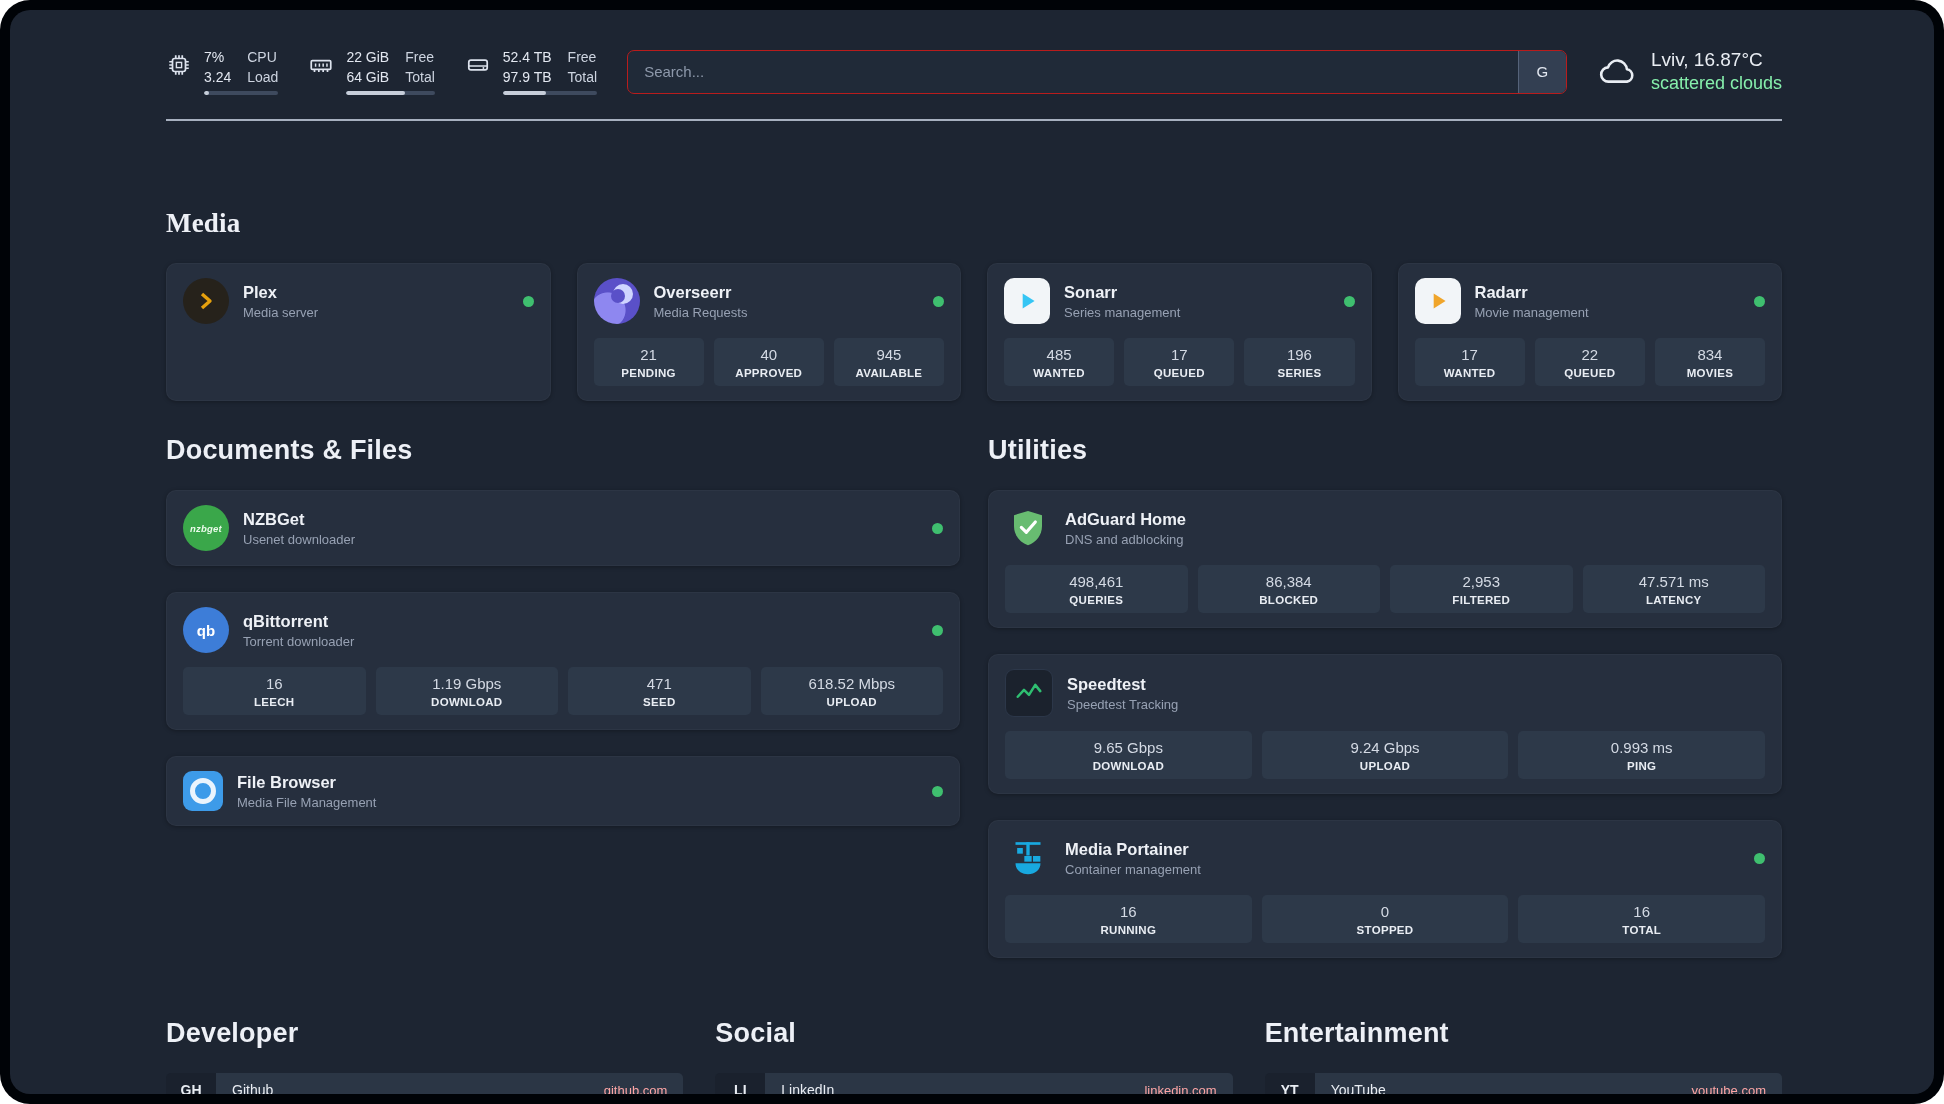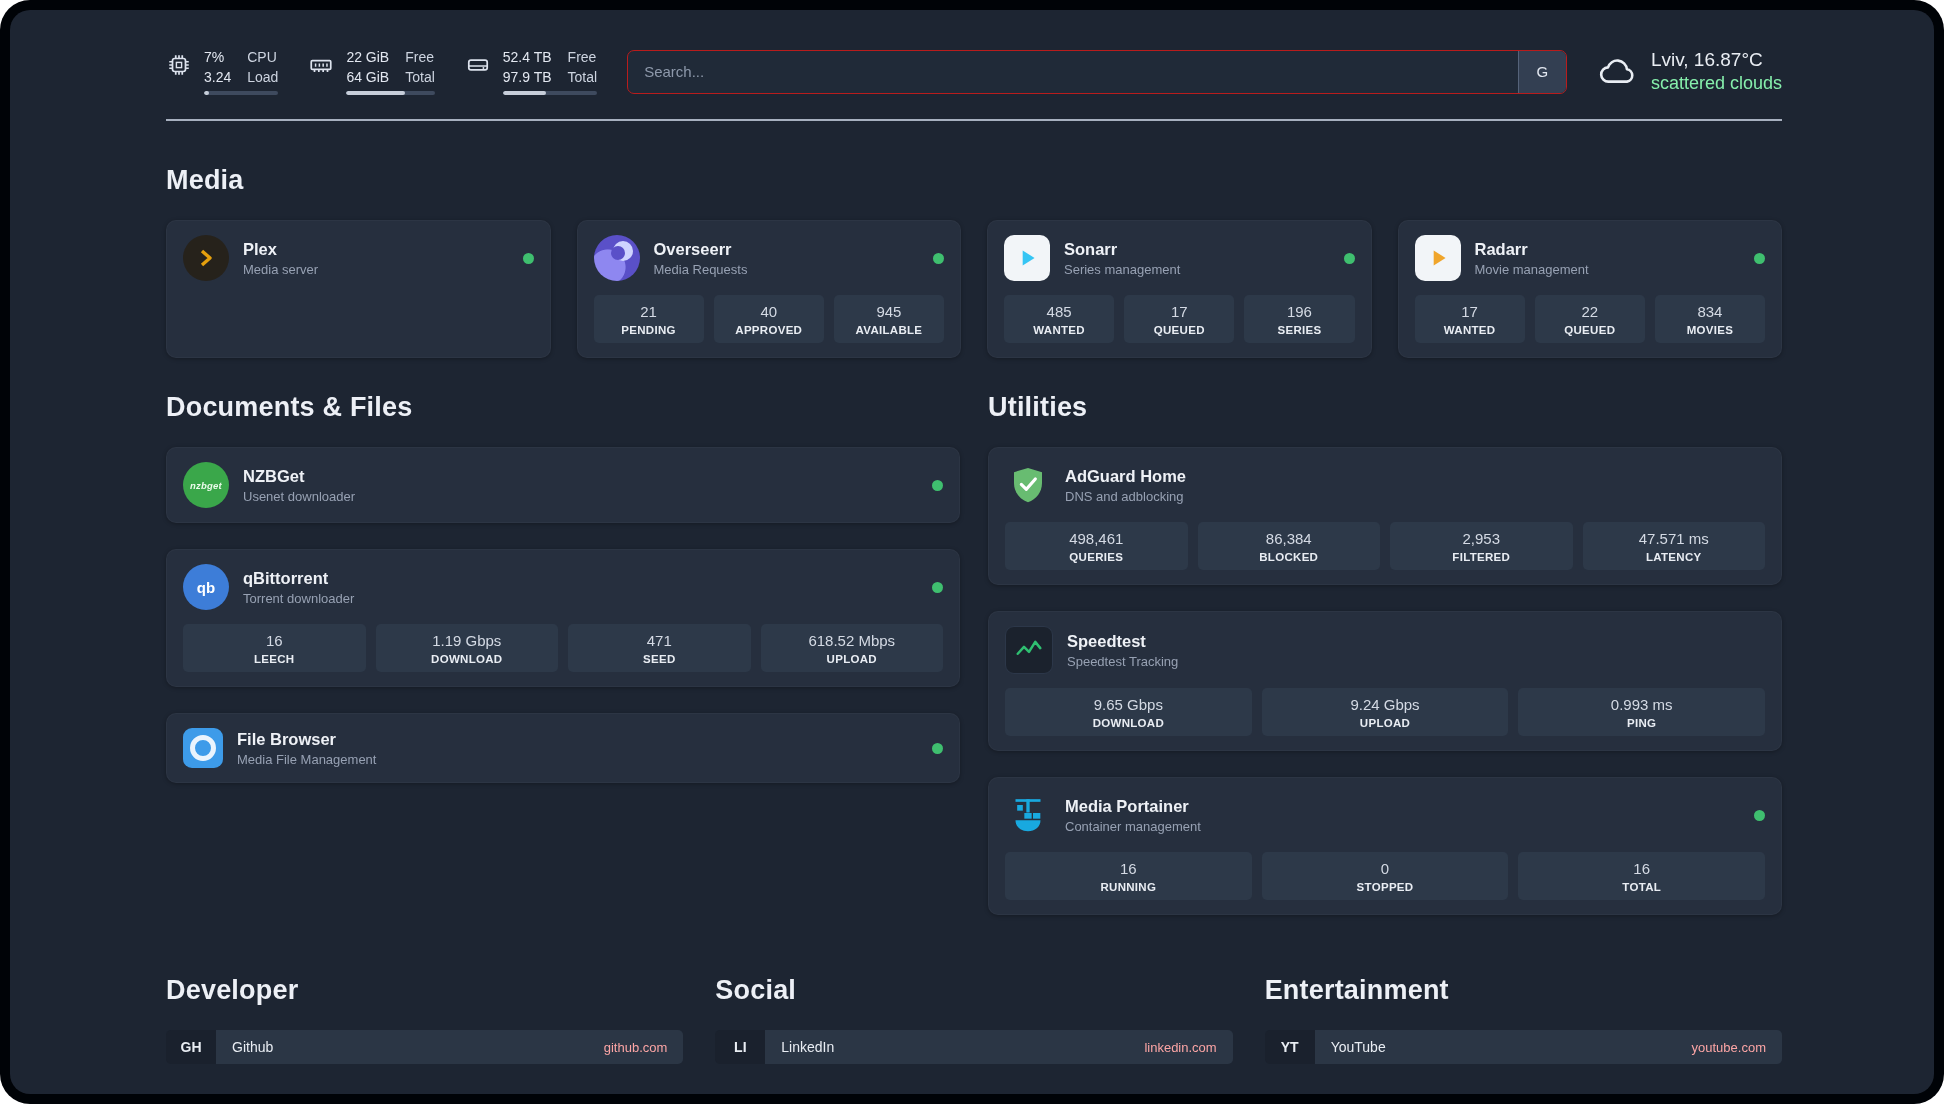--- a/index.html
+++ b/index.html
@@ -30,21 +30,21 @@
 
   .weather { display:flex; align-items:center; gap:12px; }
   .weather-text { display:flex; flex-direction:column; gap:2px; }
   .weather-loc { font-size:19px; color:#e9edf3; }
   .weather-cond { font-size:18px; color:#86efac; }
 
   .divider { margin-top:24px; border:none; border-top:2px solid var(--divider,#b7c0ce); opacity:.9; }
 
   
   h2.section-title { font-size:27px; font-weight:600; color:#edf0f6; margin:0 0 24px 0; letter-spacing:.2px; }
-  .media-section h2.section-title { margin-top:44px; }
+  .media-section h2.section-title { margin-top:87px;font-family:Liberation Serif, serif; }
   .two-col h2.section-title { margin-top:34px; }
   .links-grid h2.section-title { margin-top:60px; }
 
   
   .media-grid { display:grid; grid-template-columns:repeat(4,1fr); gap:26px; }
   .two-col { display:grid; grid-template-columns:1fr 1fr; gap:28px; align-items:start; }
   .col-stack { display:flex; flex-direction:column; gap:26px; }
 
   .card { background:var(--card,#262f3e); border-radius:10px; padding:14px 16px; box-shadow:0 1px 4px rgba(0,0,0,.3); border:1px solid rgba(255,255,255,.03); }
   .card-header { display:flex; align-items:center; gap:14px; }

